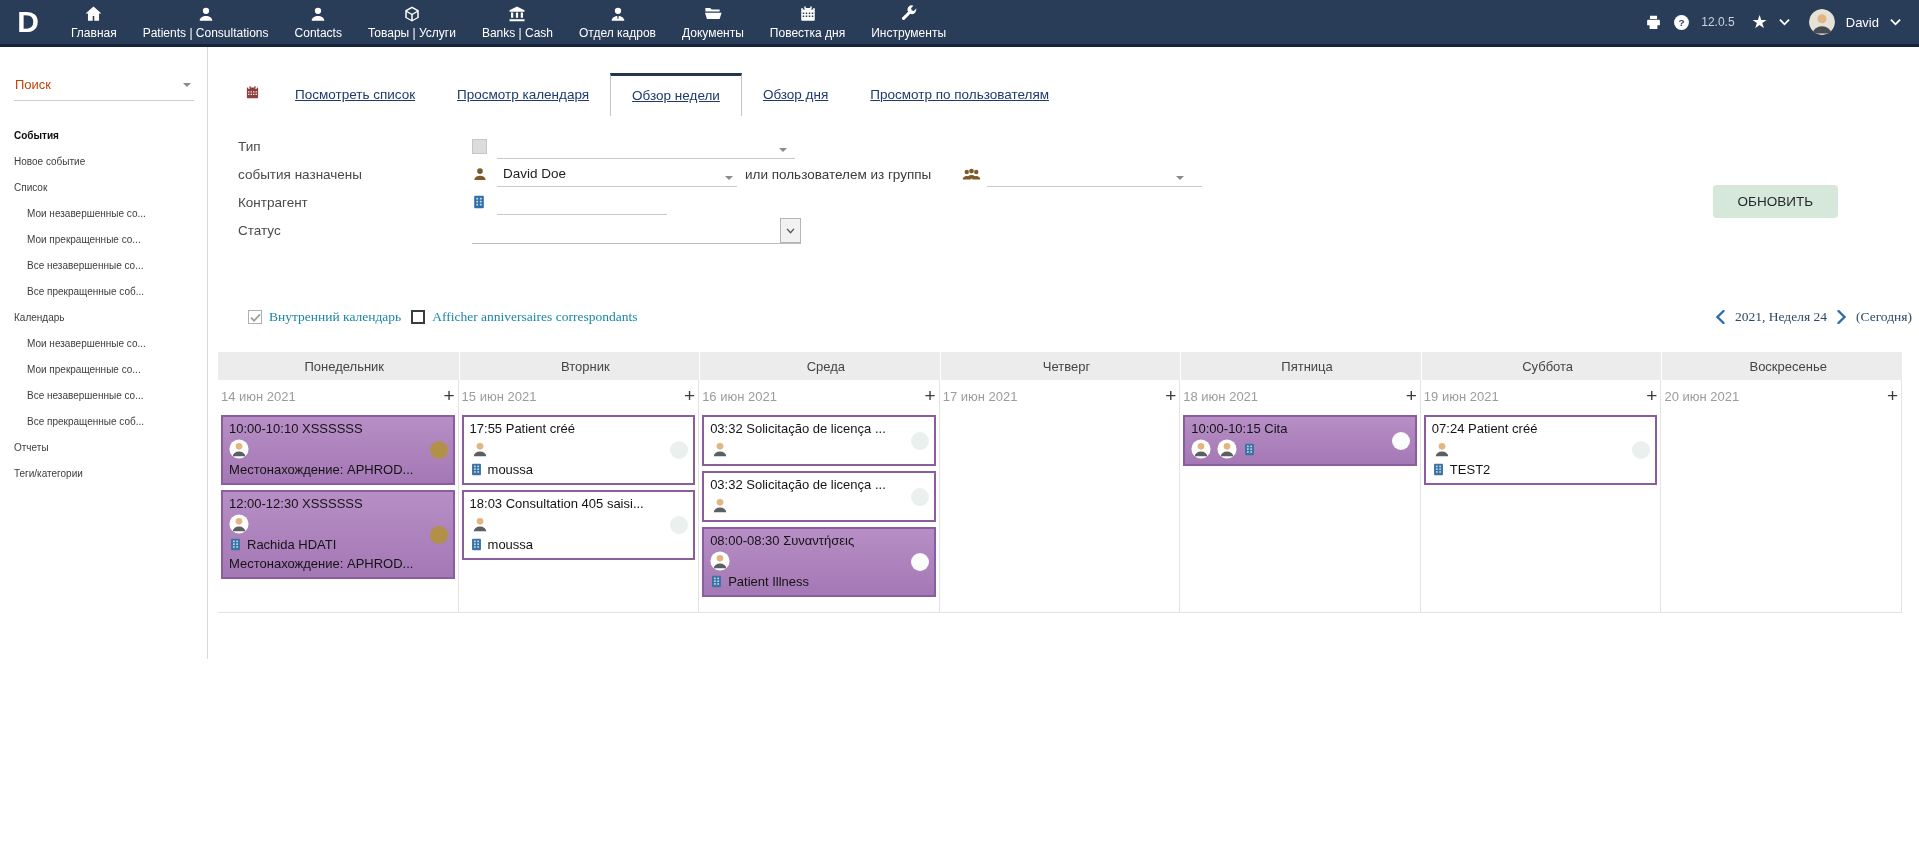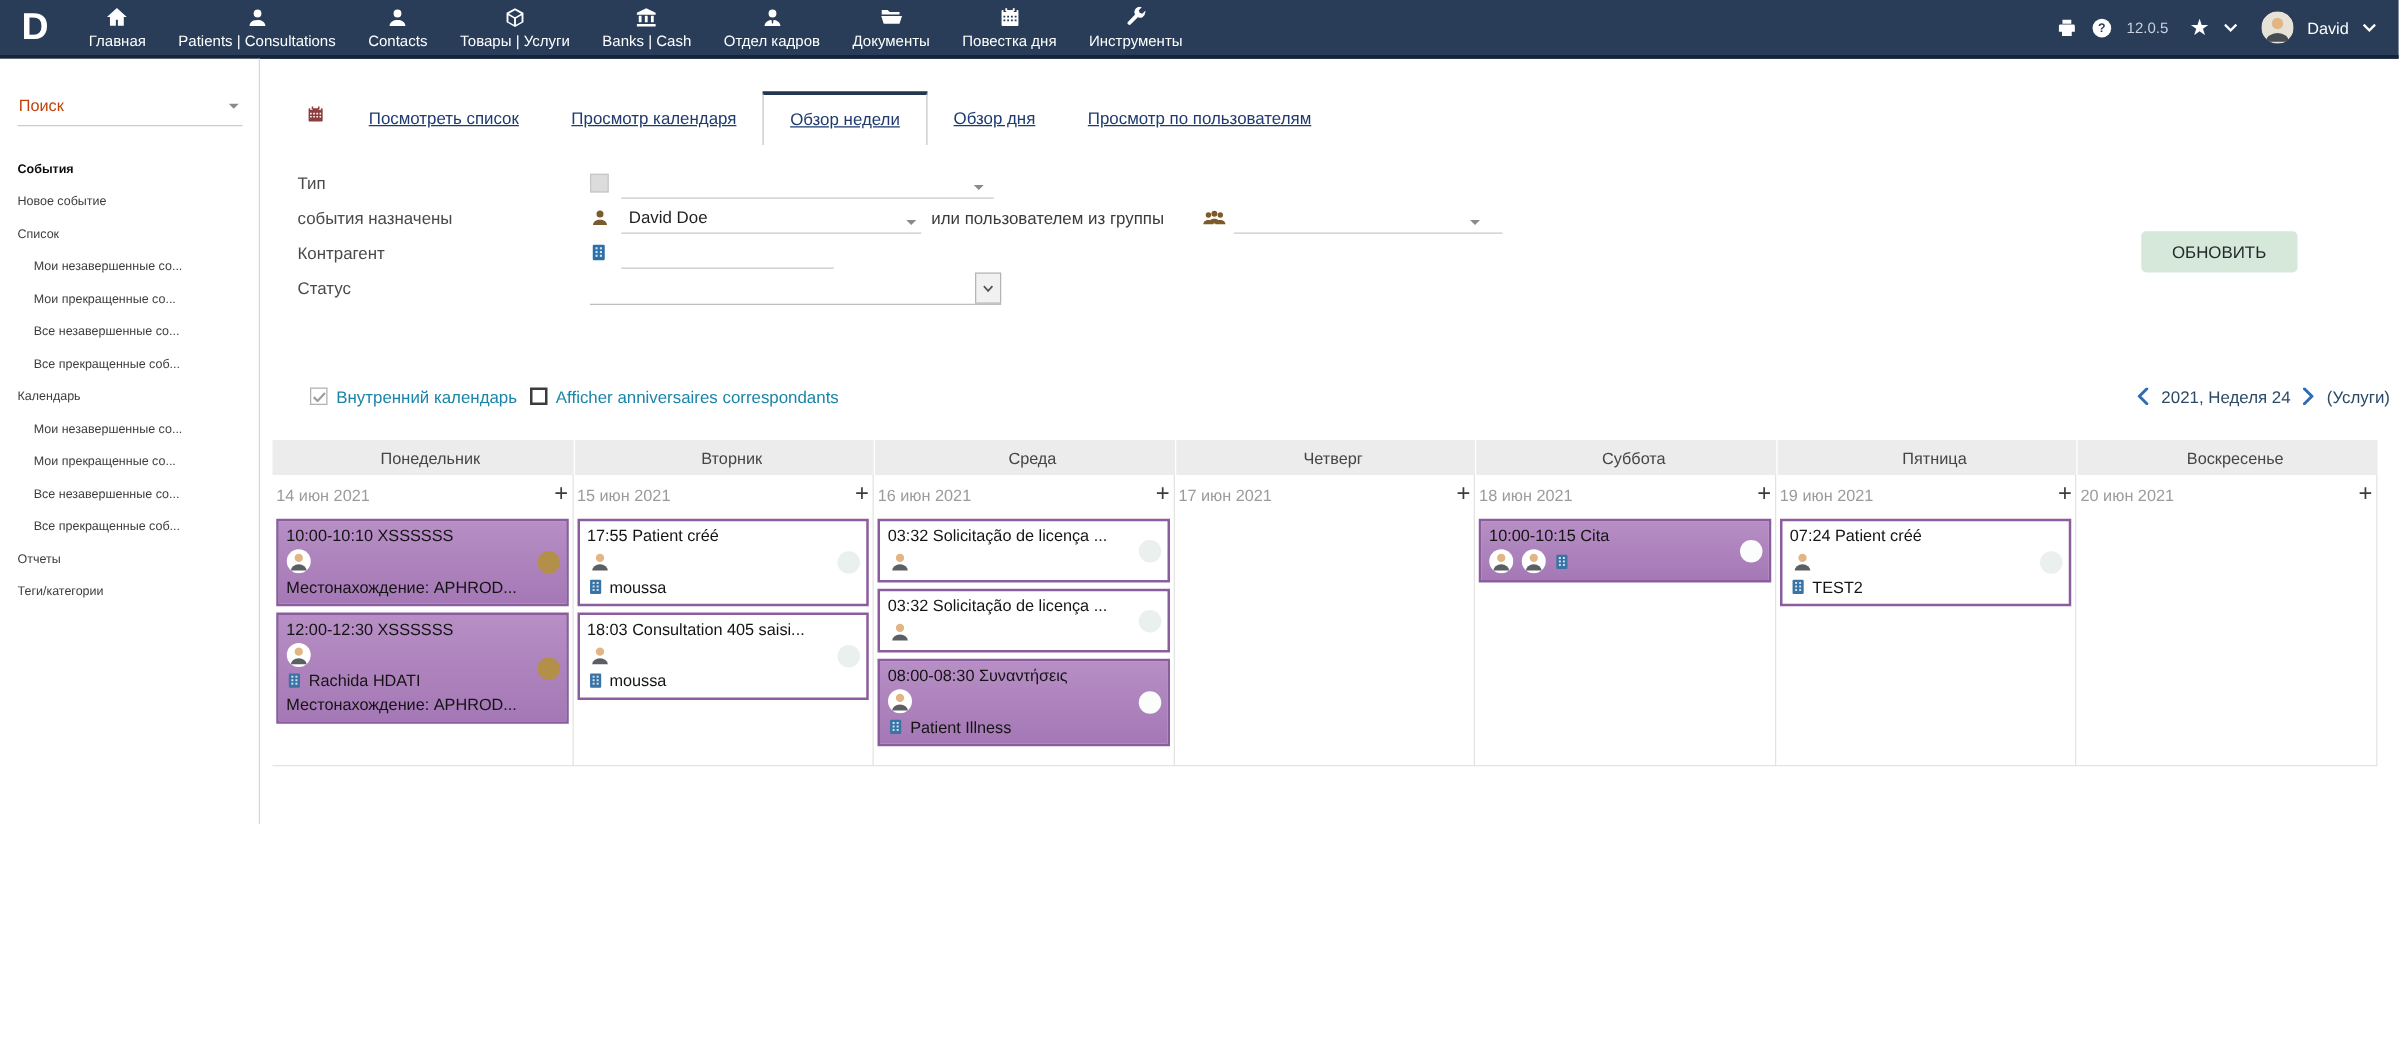--- a/index.html
+++ b/index.html
@@ -58,21 +58,21 @@
   .f-third{width:170px;cursor:text;}
   .grouplabel{margin:0 6px 0 8px;font-size:13.5px;color:#3b3b3b;width:211px;}
   .type-checkbox{width:13px;height:13px;background:#dcdcdc;border:1px solid #c6c6c6;cursor:default;}
   .sel{position:relative;width:329px;border-bottom:1px solid #bdbdbd;height:27px;cursor:pointer;}
   .selarrow{position:absolute;right:0;bottom:0;width:21px;height:25px;background:#f1f1f1;
     border:1px solid #b5b5b5;box-sizing:border-box;display:flex;align-items:center;justify-content:center;}
   .update-btn{position:absolute;right:81px;top:138px;height:33px;padding:0 25px;
     background:#d6e8da;border:none;border-radius:4px;font-size:13.5px;color:#24292c;
     font-family:"Liberation Sans",sans-serif;cursor:pointer;}
   
-  .calbar{margin:63px 17px 0 39px;display:flex;align-items:center;position:relative;height:20px;gap:10px;}
+  .calbar{margin:63px 17px 0 39px;display:flex;align-items:center;position:relative;height:20px;gap:10px;font-family:Liberation Serif, serif;}
   .checkline{display:flex;align-items:center;gap:7px;font-size:13.5px;color:#1b85a8;cursor:pointer;}
   .cb{width:14px;height:14px;box-sizing:border-box;background:#fff;display:flex;
     align-items:center;justify-content:center;}
   .cb.checked{border:1px solid #b0b0b0;}
   .cb.empty{border:2px solid #3c3c3c;width:14px;height:14px;}
   .weeknav{position:absolute;right:-10px;display:flex;align-items:center;gap:10px;
     font-size:13.5px;color:#2c4a66;}
   .wk-chev{display:flex;align-items:center;cursor:pointer;}
   .today{cursor:pointer;}
   
@@ -338,32 +338,32 @@
           <svg width="9" height="14" viewBox="0 0 9 14">
             <path d="M7.5 1 1.5 7l6 6" stroke="#2e6db4" stroke-width="2.4" fill="none" stroke-linecap="round"></path>
           </svg>
         </span>
       <span>2021, Неделя 24</span>
       <span class="wk-chev">
           <svg width="9" height="14" viewBox="0 0 9 14">
             <path d="M1.5 1 7.5 7l-6 6" stroke="#2e6db4" stroke-width="2.4" fill="none" stroke-linecap="round"></path>
           </svg>
         </span>
-      <span class="today">(Услуги)</span>
+      <span class="today">(Сегодня)</span>
     </span>
   </div>
 
   <div class="caltable">
     <div class="cgrid" id="cal-head">
         <div class="ch">Понедельник</div>
         <div class="ch">Вторник</div>
         <div class="ch">Среда</div>
         <div class="ch">Четверг</div>
+        <div class="ch">Пятница</div>
         <div class="ch">Суббота</div>
-        <div class="ch">Пятница</div>
         <div class="ch">Воскресенье</div>
       </div>
     <div class="cgrid" id="cal-dates">
         <div class="dc">
           <span>14 июн 2021</span>
           <span class="plus">+</span>
         </div>
         <div class="dc">
           <span>15 июн 2021</span>
           <span class="plus">+</span>

